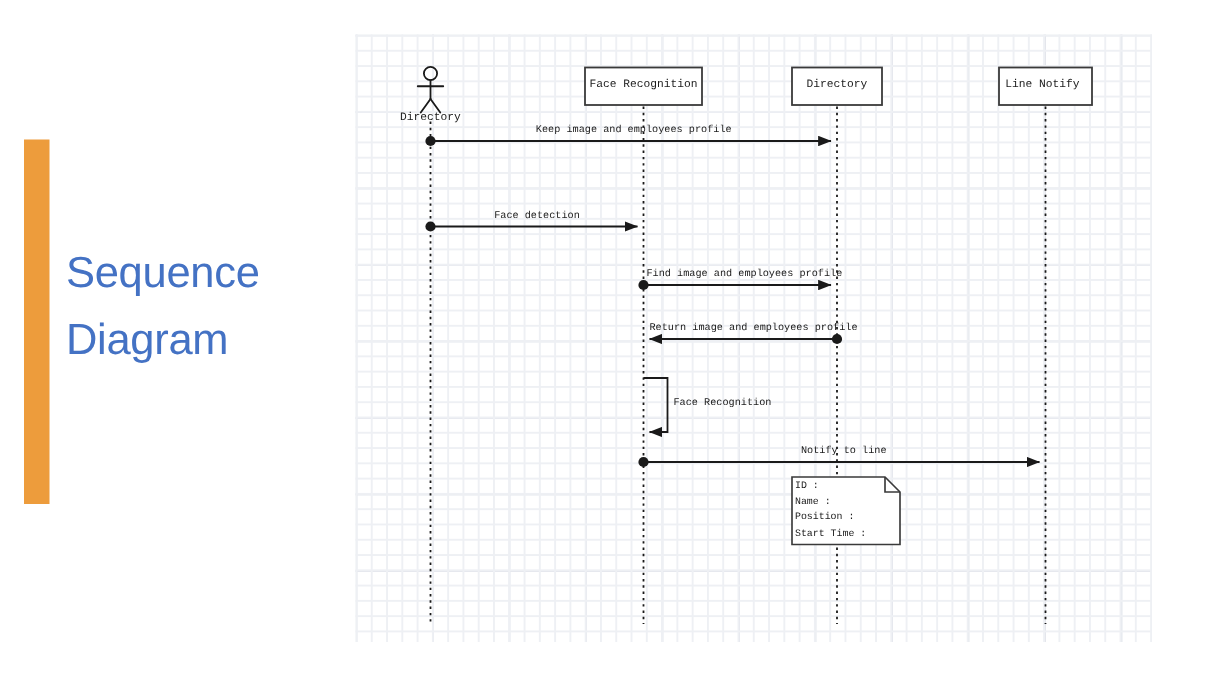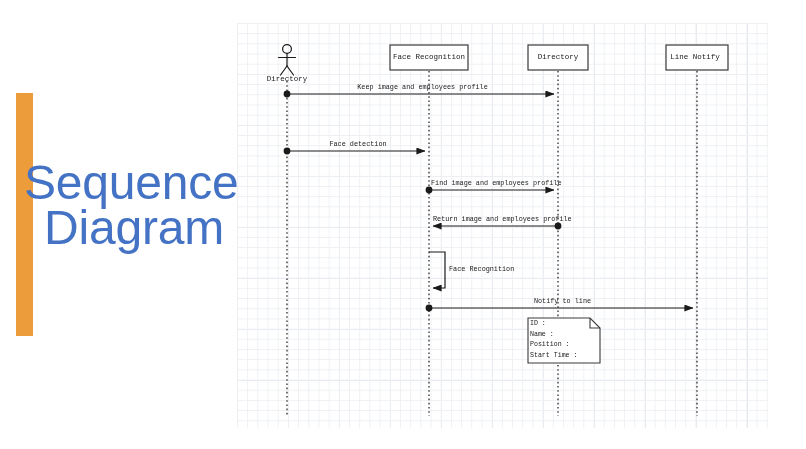--- a/index.html
+++ b/index.html
@@ -20,30 +20,29 @@
   .accent-bar {
     position: absolute;
     left: 16px;
     top: 93px;
     width: 17px;
     height: 243px;
     background: #ed9c3c;
   }
   .slide-title {
     position: absolute;
-    left: 24px;
+    left: 44px;
     top: 160px;
     width: 200px;
     color: #4472c4;
-    font-size: 48px;
+    font-size: 29px;
     line-height: 45px;
     font-weight: 400;
     letter-spacing: -0.2px;
     font-family: "Liberation Sans", sans-serif;
-    text-align: right;
   }
   .slide-title .tl { display: block; }
 
   
   .grid-canvas {
     position: absolute;
     left: 237px;
     top: 23px;
     width: 531px;
     height: 405px;

